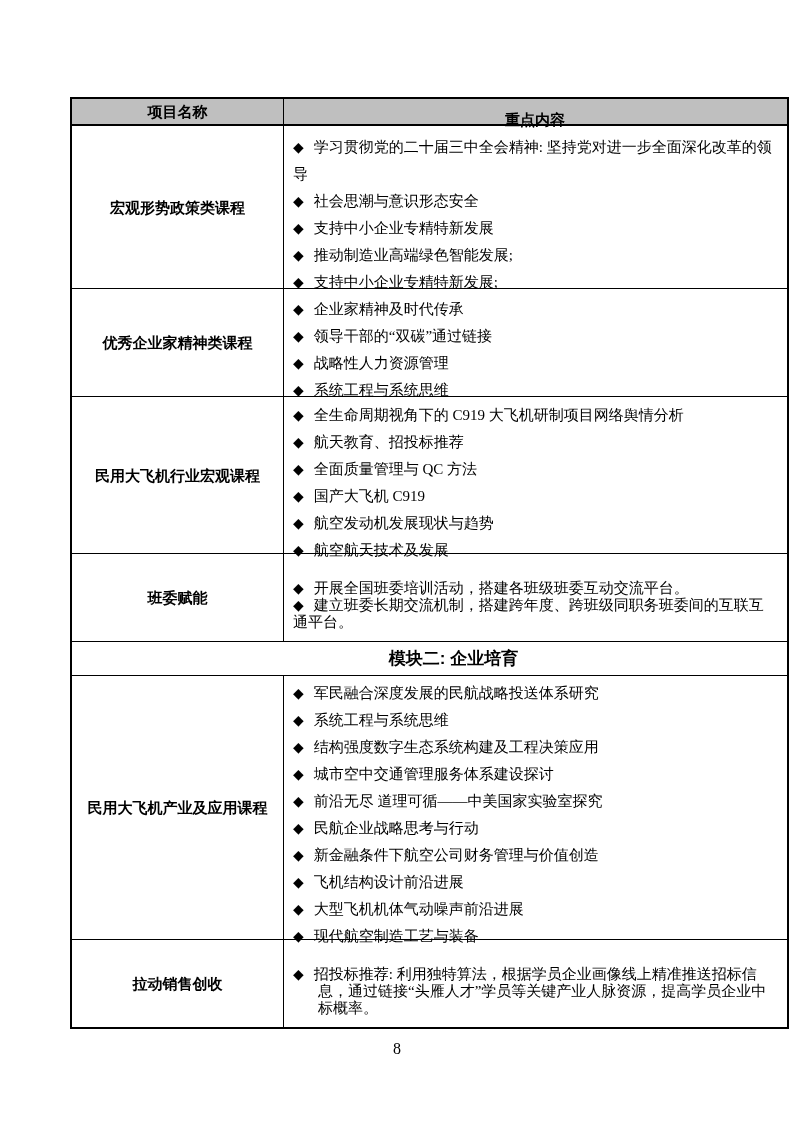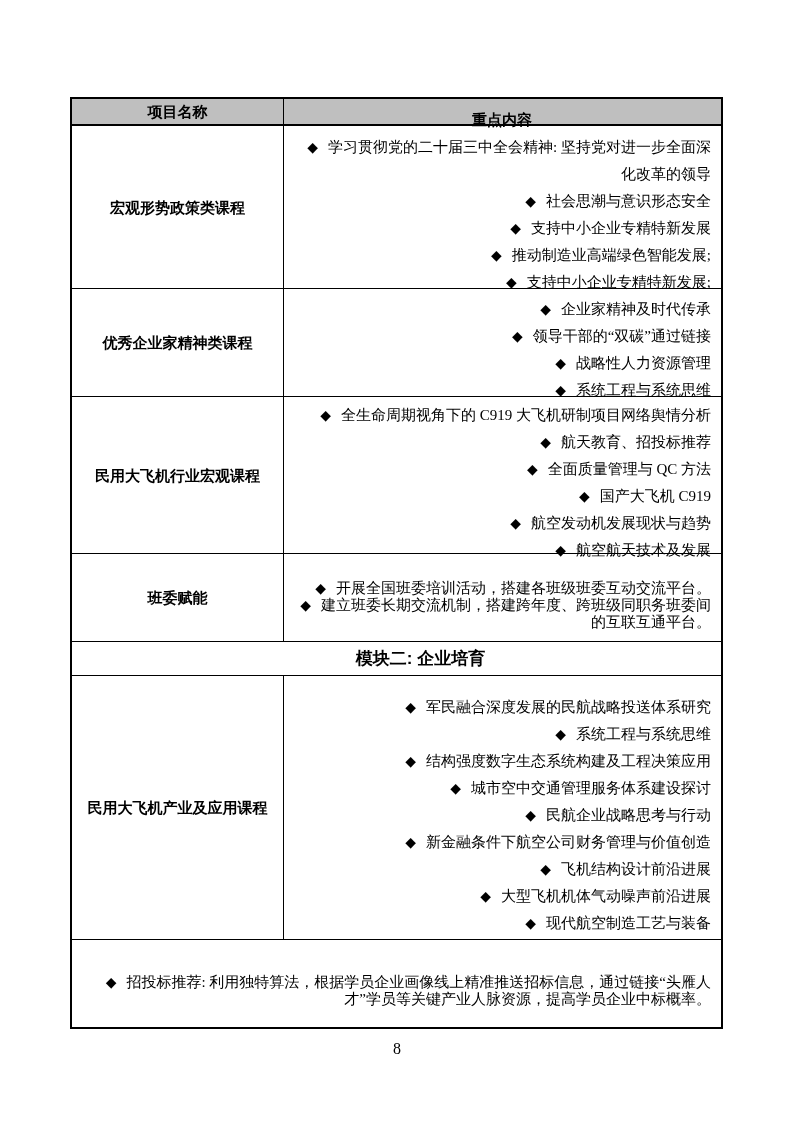--- a/index.html
+++ b/index.html
@@ -6,21 +6,21 @@
   html, body { background: #ffffff; }
   body {
     width: 794px; height: 1123px;
     position: relative;
     font-family: "Liberation Serif", serif;
     color: #000000;
   }
   .tbl {
     position: absolute;
     left: 70px; top: 97px;
-    width: 653px;
+    width: 719px;
     border: 2px solid #000000;
     background: #ffffff;
   }
   .tr { display: flex; border-bottom: 1px solid #000000; }
   .tr:last-child { border-bottom: none; }
   .tr.head {
     background: #bfbfbf;
     border-bottom: 2px solid #000000;
     font-family: "Liberation Sans", sans-serif;
     font-weight: bold;
@@ -36,21 +36,20 @@
     font-size: 15px;
     line-height: 21px;
     padding: 2px 6px;
   }
   .c2 {
     flex: 1;
     display: flex; flex-direction: column; justify-content: center;
     padding: 16px 10px 1px 9px;
     font-size: 15px;
     line-height: 27px;
-    text-align: right;
   }
   .lh29 .c2 { line-height: 17px; }
   .item { padding-left: 25px; text-indent: -25px; }
   .item.flush { padding-left: 0; text-indent: 0; }
   .blt { margin-right: 10px; font-size: 14px; }
   .tr.module {
     display: flex; align-items: center; justify-content: center;
     font-family: "Liberation Sans", sans-serif;
     font-weight: bold;
     font-size: 17px;
@@ -133,29 +132,33 @@
 
   <div class="tr" style="height:264px">
     <div class="c1">
       <span>民用大飞机产业及应用课程</span>
     </div>
     <div class="c2">
       <div class="item"><span class="blt">◆</span><span>军民融合深度发展的民航战略投送体系研究</span></div>
       <div class="item"><span class="blt">◆</span><span>系统工程与系统思维</span></div>
       <div class="item"><span class="blt">◆</span><span>结构强度数字生态系统构建及工程决策应用</span></div>
       <div class="item"><span class="blt">◆</span><span>城市空中交通管理服务体系建设探讨</span></div>
+      <div class="item"><span class="blt">◆</span><span>前沿无尽 道理可循——中美国家实验室探究</span></div>
       <div class="item"><span class="blt">◆</span><span>民航企业战略思考与行动</span></div>
       <div class="item"><span class="blt">◆</span><span>新金融条件下航空公司财务管理与价值创造</span></div>
       <div class="item"><span class="blt">◆</span><span>飞机结构设计前沿进展</span></div>
       <div class="item"><span class="blt">◆</span><span>大型飞机机体气动噪声前沿进展</span></div>
       <div class="item"><span class="blt">◆</span><span>现代航空制造工艺与装备</span></div>
     </div>
   </div>
 
   <div class="tr lh29" style="height:87px">
+    <div class="c1">
+      <span>拉动销售创收</span>
+    </div>
     <div class="c2">
       <div class="item"><span class="blt">◆</span><span>招投标推荐: 利用独特算法，根据学员企业画像线上精准推送招标信息，通过链接“头雁人才”学员等关键产业人脉资源，提高学员企业中标概率。</span></div>
     </div>
   </div>
 
 </div>
 
 <div class="page-num">8</div>
 
 </body></html>

